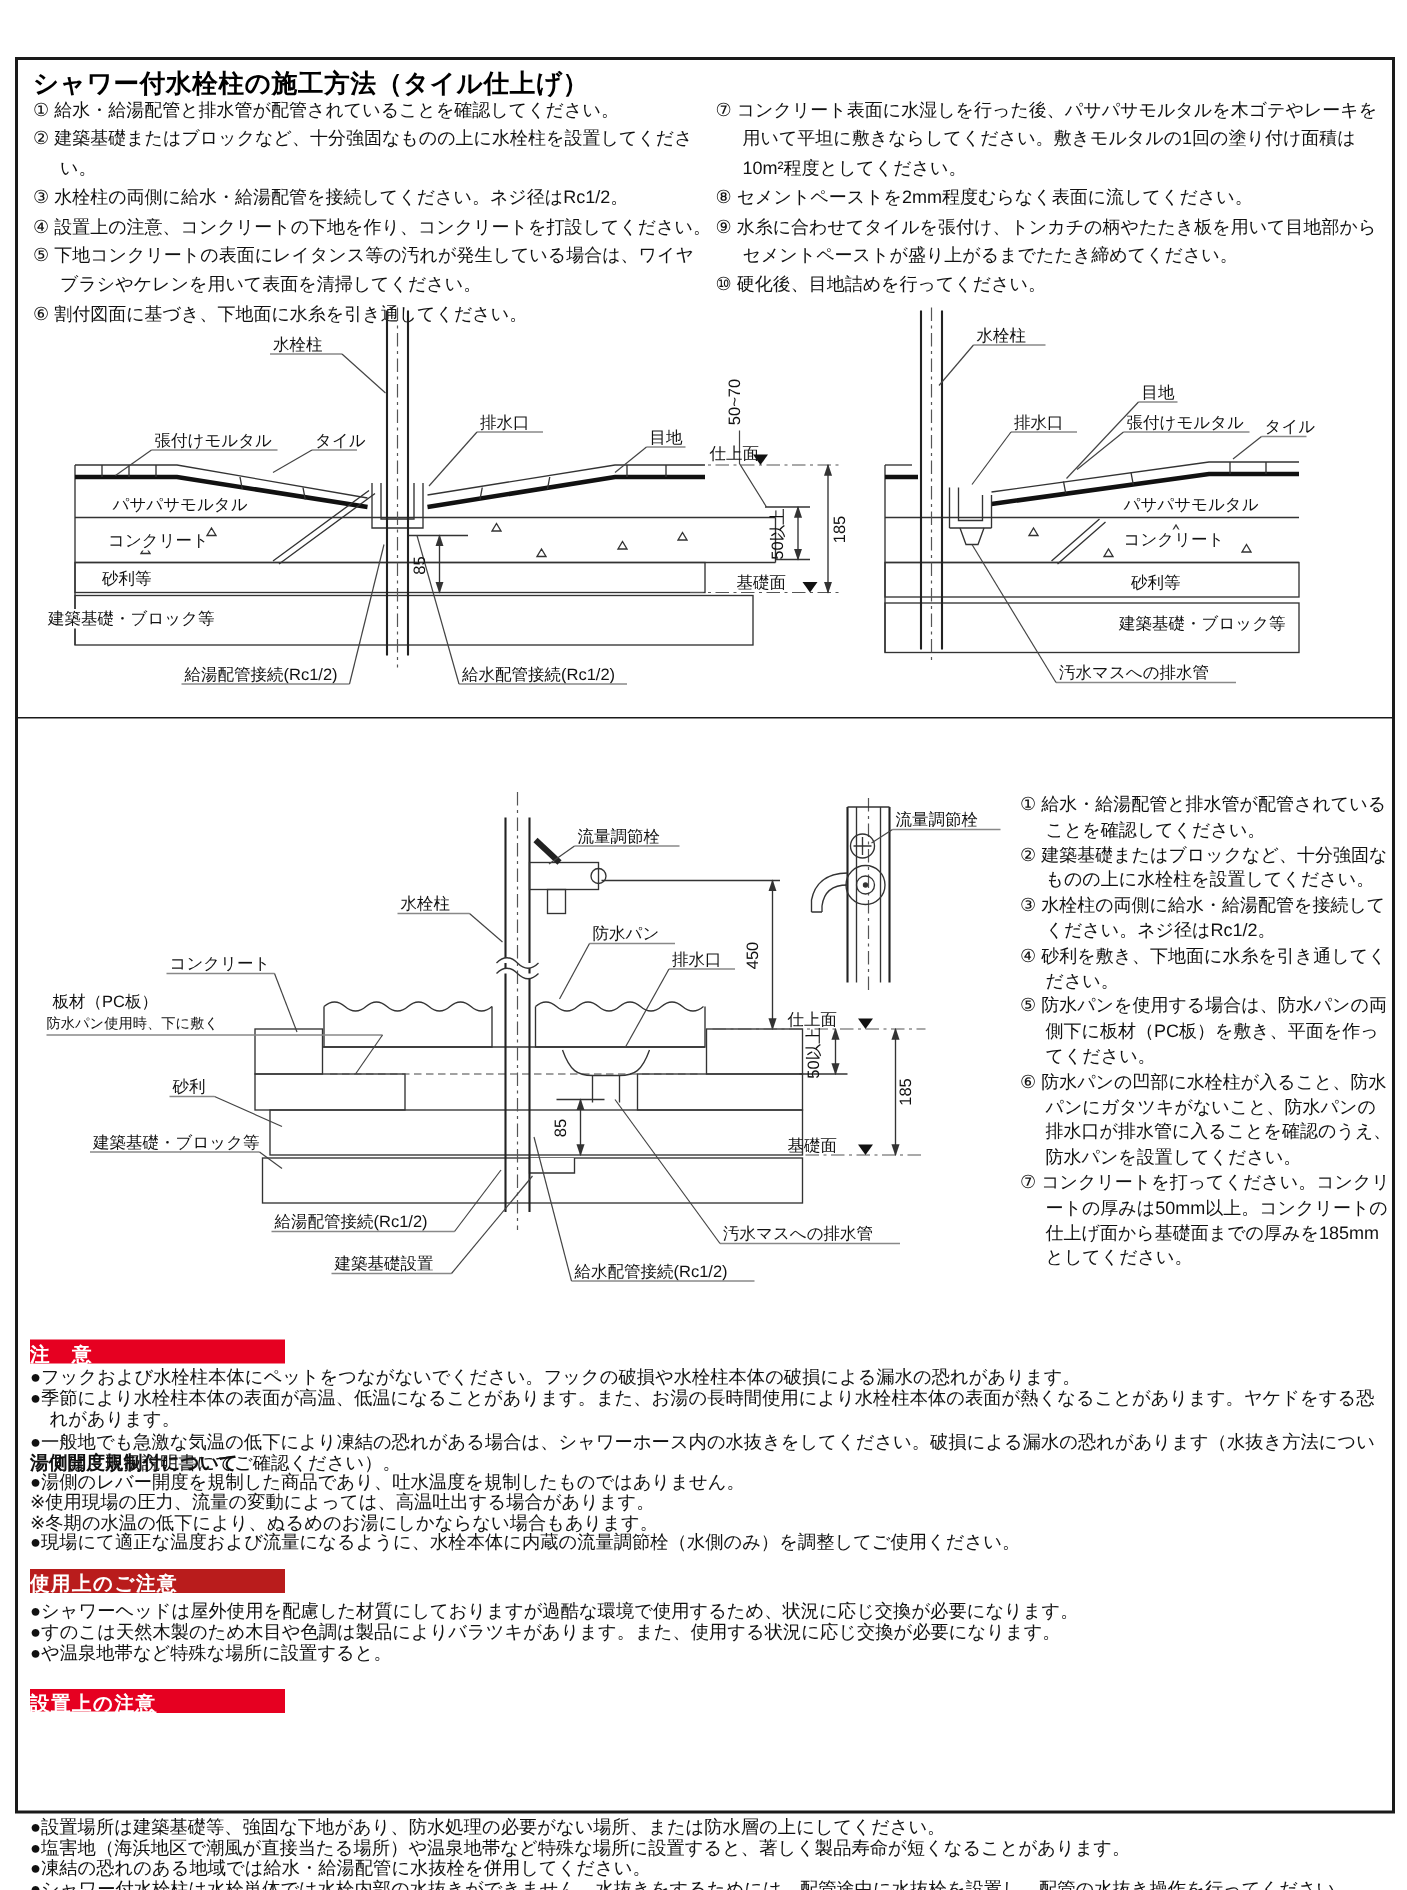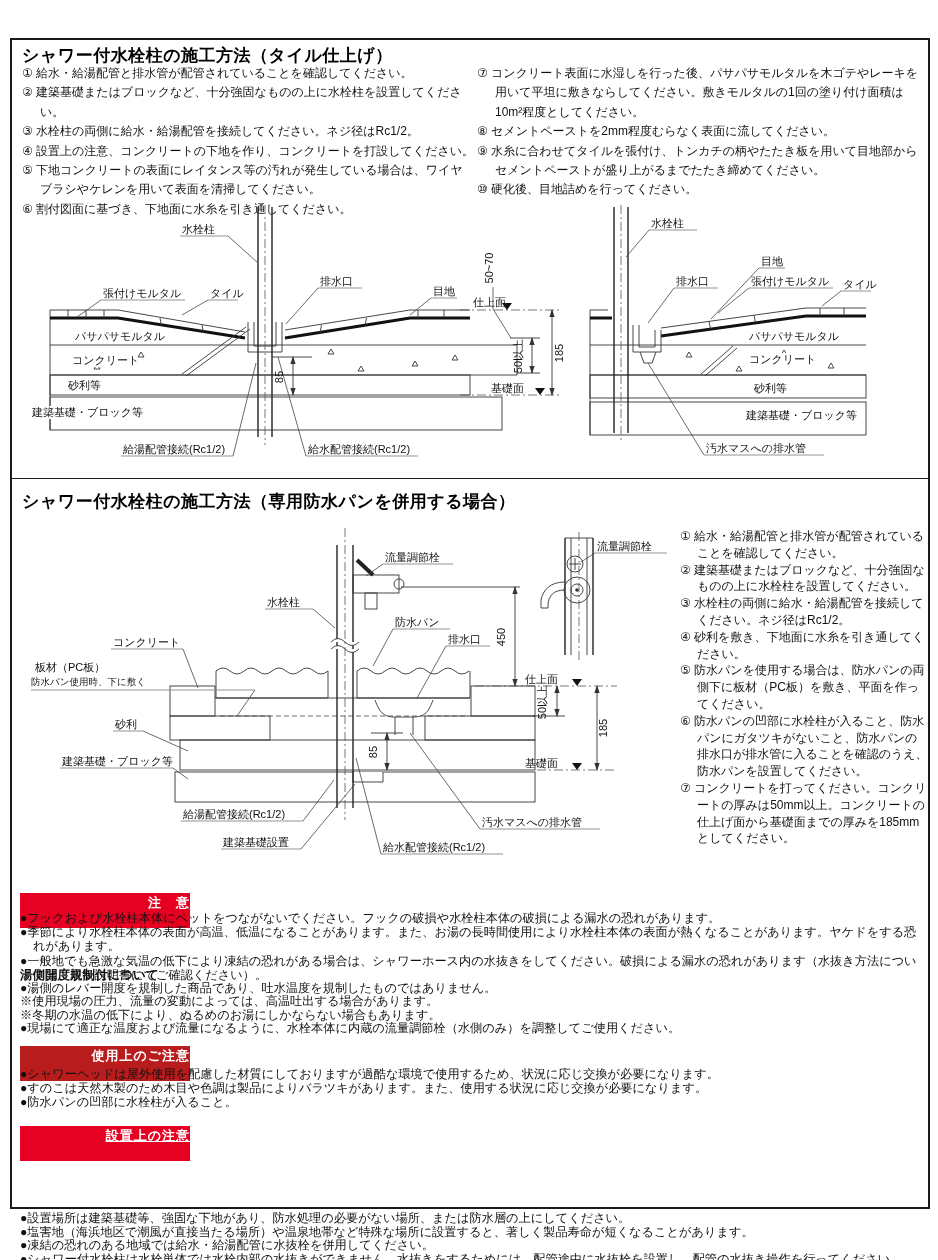--- a/index.html
+++ b/index.html
@@ -6,24 +6,24 @@
   #page{position:relative;width:938px;height:1260px;background:#fff;
     font-family:"Liberation Sans","DejaVu Sans",sans-serif;color:#111;overflow:hidden;}
   #frame{position:absolute;left:10px;top:38px;width:916px;height:1167px;border:2px solid #1a1a1a;background:#fff;}
   .abs{position:absolute;}
   .sec-title{font-size:17px;font-weight:bold;color:#000;letter-spacing:0.5px;}
   .steps{font-size:12px;line-height:19.4px;}
   .steps .step{padding-left:18px;text-indent:-18px;}
   .steps2{font-size:12px;line-height:16.8px;width:248px;}
   .steps2 .step{padding-left:17px;text-indent:-17px;}
   .divider{position:absolute;left:10px;top:478px;width:918px;height:0;border-top:1.5px solid #1a1a1a;}
-  .redbar{position:absolute;left:20px;width:170px;height:35px;background:#e60021;color:#fff;
-    font-size:13px;font-weight:bold;text-align:right;line-height:19px;letter-spacing:1px;}
+  .redbar{position:absolute;left:20px;width:170px;height:16px;background:#e60021;color:#fff;
+    font-size:13px;font-weight:bold;text-align:left;line-height:19px;letter-spacing:1px;}
   .notes{position:absolute;left:20px;width:898px;font-size:12.2px;color:#111;}
-  .notes .nline{padding-left:13px;text-indent:-13px;font-family:Liberation Serif, serif;}
+  .notes .nline{padding-left:13px;text-indent:-13px;}
   .nheading{font-size:12.5px;font-weight:bold;}
   svg{position:absolute;overflow:visible;}
   svg text{font-family:"Liberation Sans","DejaVu Sans",sans-serif;font-size:11px;fill:#111;}
   svg text.sm{font-size:9.5px;}
   .thin{stroke:#333;stroke-width:0.9;fill:none;}
   .thick{stroke:#111;stroke-width:3;fill:none;}
   .med{stroke:#222;stroke-width:1.4;fill:none;}
   .cl{stroke:#555;stroke-width:0.8;fill:none;stroke-dasharray:9 3 2 3;}
   .lead{stroke:#444;stroke-width:0.8;fill:none;}
   .ul{stroke:#888;stroke-width:0.9;}
@@ -191,21 +191,20 @@
     <text x="173" y="158">コンクリート</text>
     <rect x="174" y="177" width="46" height="13" class="whitebg"></rect>
     <text x="178" y="187">砂利等</text>
     <rect x="166" y="204" width="110" height="13" class="whitebg"></rect>
     <text x="170" y="214">建築基礎・ブロック等</text>
     <text x="130" y="247">汚水マスへの排水管</text>
     <line x1="128" y1="250" x2="248" y2="250" class="ul"></line>
       <line x1="128" y1="250" x2="72" y2="158" class="lead"></line>
   </svg>
 
-  <div class="abs sec-title" style="left:22px;top:490px;">シャワー付水栓柱の施工方法（専用防水パンを併用する場合）</div>
   <div class="abs steps2" style="left:680px;top:528px;">
     <div class="step">① 給水・給湯配管と排水管が配管されていることを確認してください。</div>
     <div class="step">② 建築基礎またはブロックなど、十分強固なものの上に水栓柱を設置してください。</div>
     <div class="step">③ 水栓柱の両側に給水・給湯配管を接続してください。ネジ径はRc1/2。</div>
     <div class="step">④ 砂利を敷き、下地面に水糸を引き通してください。</div>
     <div class="step">⑤ 防水パンを使用する場合は、防水パンの両側下に板材（PC板）を敷き、平面を作ってください。</div>
     <div class="step">⑥ 防水パンの凹部に水栓柱が入ること、防水パンにガタツキがないこと、防水パンの排水口が排水管に入ることを確認のうえ、防水パンを設置してください。</div>
     <div class="step">⑦ コンクリートを打ってください。コンクリートの厚みは50mm以上。コンクリートの仕上げ面から基礎面までの厚みを185mmとしてください。</div>
   </div>
 
@@ -345,21 +344,21 @@
     <div class="nline">●湯側のレバー開度を規制した商品であり、吐水温度を規制したものではありません。</div>
     <div class="nline">※使用現場の圧力、流量の変動によっては、高温吐出する場合があります。</div>
     <div class="nline">※冬期の水温の低下により、ぬるめのお湯にしかならない場合もあります。</div>
     <div class="nline">●現場にて適正な温度および流量になるように、水栓本体に内蔵の流量調節栓（水側のみ）を調整してご使用ください。</div>
   </div>
 
   <div class="redbar" style="top: 1046px; background: #b91c1c;">使用上のご注意</div>
   <div class="notes" style="top:1068px;line-height:13.8px;">
     <div class="nline">●シャワーヘッドは屋外使用を配慮した材質にしておりますが過酷な環境で使用するため、状況に応じ交換が必要になります。</div>
     <div class="nline">●すのこは天然木製のため木目や色調は製品によりバラツキがあります。また、使用する状況に応じ交換が必要になります。</div>
-    <div class="nline">●防水パンの凹部に水栓柱が入ること。</div>
+    <div class="nline">●や温泉地帯など特殊な場所に設置すると。</div>
   </div>
 
   <div class="redbar" style="top: 1126px; background: rgb(230, 0, 33); text-decoration: underline;">設置上の注意</div>
   <div class="notes" style="top:1212px;line-height:13.6px;">
     <div class="nline">●設置場所は建築基礎等、強固な下地があり、防水処理の必要がない場所、または防水層の上にしてください。</div>
     <div class="nline">●塩害地（海浜地区で潮風が直接当たる場所）や温泉地帯など特殊な場所に設置すると、著しく製品寿命が短くなることがあります。</div>
     <div class="nline">●凍結の恐れのある地域では給水・給湯配管に水抜栓を併用してください。</div>
     <div class="nline">●シャワー付水栓柱は水栓単体では水栓内部の水抜きができません。水抜きをするためには、配管途中に水抜栓を設置し、配管の水抜き操作を行ってください。</div>
   </div>
 </div>

